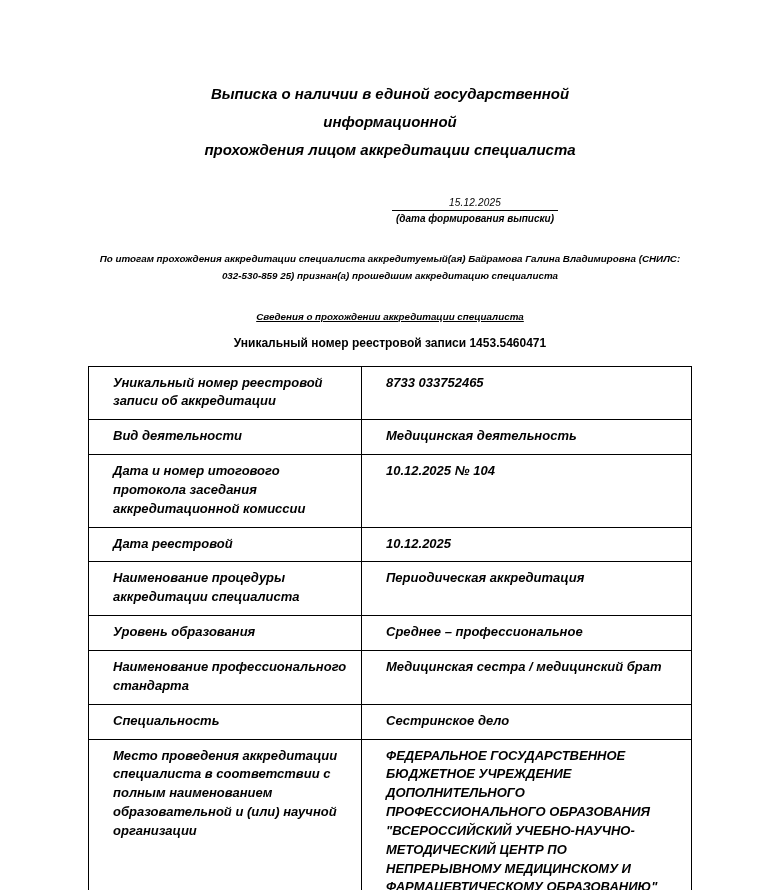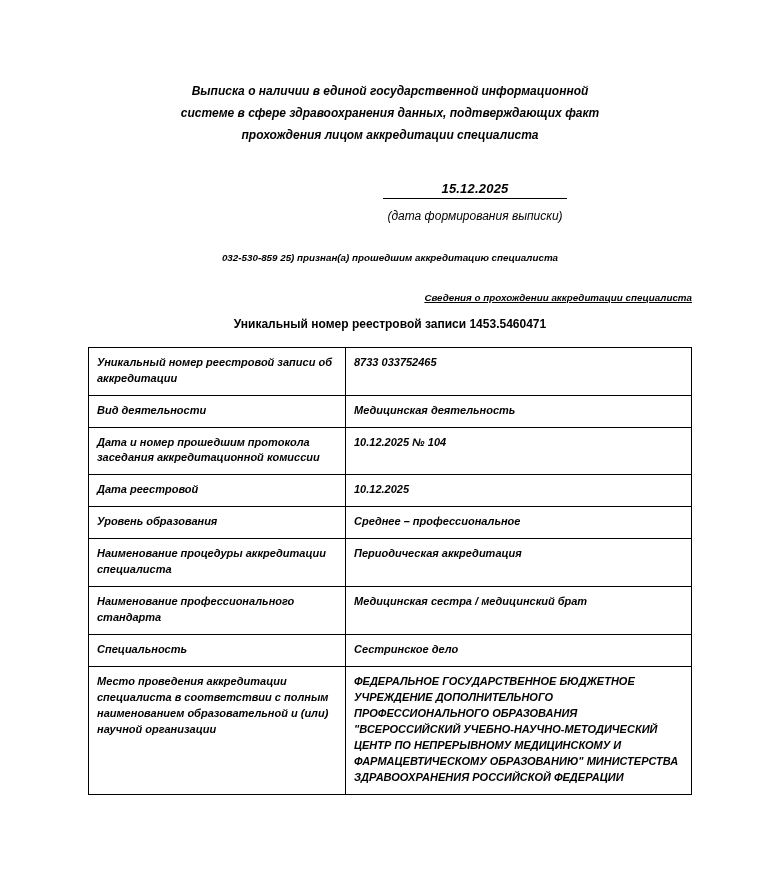--- a/index.html
+++ b/index.html
@@ -18,139 +18,139 @@
     position: relative;
     width: 780px;
     height: 890px;
     box-sizing: border-box;
     padding: 80px 88px 0 88px;
   }
   .doc-title {
     text-align: center;
     font-weight: bold;
     font-style: italic;
-    font-size: 12px;
+    font-size: 15px;
     line-height: 1.85;
     margin: 0 auto;
     width: 430px;
   }
   .date-block {
     margin-top: 34px;
     text-align: center;
     padding-left: 170px;
   }
   .date-value {
-    font-weight: bold;
+    font-weight: normal;
     font-style: italic;
-    font-size: 13px;
+    font-size: 10px;
     letter-spacing: 0.2px;
   }
   .date-caption {
-    font-weight: normal;
+    font-weight: bold;
     font-style: italic;
-    font-size: 12px;
+    font-size: 10px;
     border-top: 1px solid #000;
     display: inline-block;
-    padding: 10px 4px 0 4px;
+    padding: 2px 4px 0 4px;
     margin-top: 2px;
   }
   .summary {
     margin-top: 26px;
     text-align: center;
     font-weight: bold;
     font-style: italic;
     font-size: 9.8px;
     line-height: 1.75;
     padding: 0 2px;
   }
   .section-title {
     margin-top: 26px;
-    text-align: right;
+    text-align: center;
     font-weight: bold;
     font-style: italic;
     font-size: 9.8px;
     text-decoration: underline;
   }
   .record-number {
     margin-top: 14px;
     text-align: center;
     font-weight: bold;
     font-size: 12px;
   }
   table.info {
     margin-top: 16px;
     width: 100%;
     border-collapse: collapse;
     table-layout: fixed;
   }
   table.info td {
     border: 1px solid #000;
-    padding: 7px 8px 8px 8px;
+    padding: 7px 8px 8px 24px;
     vertical-align: top;
     font-weight: bold;
     font-style: italic;
-    font-size: 11px;
+    font-size: 13px;
     line-height: 1.45;
   }
   table.info td.label {
     width: 240px;
   }
   table.info td.value {
     width: auto;
   }
 </style>
 </head>
 <body>
 
 <div class="page">
 
   <div class="doc-title">
     <div>Выписка о наличии в единой государственной информационной</div>
-    <div>системе в сфере здравоохранения данных, подтверждающих факт</div>
     <div>прохождения лицом аккредитации специалиста</div>
   </div>
 
   <div class="date-block">
     <div class="date-value">15.12.2025</div>
     <div class="date-caption">(дата формирования выписки)</div>
   </div>
 
   <div class="summary">
+    <div>По итогам прохождения аккредитации специалиста аккредитуемый(ая) Байрамова Галина Владимировна (СНИЛС:</div>
     <div>032-530-859 25) признан(а) прошедшим аккредитацию специалиста</div>
   </div>
 
   <div class="section-title">Сведения о прохождении аккредитации специалиста</div>
 
   <div class="record-number">Уникальный номер реестровой записи 1453.5460471</div>
 
   <table class="info">
     <tbody>
       <tr>
         <td class="label">Уникальный номер реестровой записи об аккредитации</td>
         <td class="value">8733 033752465</td>
       </tr>
       <tr>
         <td class="label">Вид деятельности</td>
         <td class="value">Медицинская деятельность</td>
       </tr>
       <tr>
-        <td class="label">Дата и номер прошедшим протокола заседания аккредитационной комиссии</td>
+        <td class="label">Дата и номер итогового протокола заседания аккредитационной комиссии</td>
         <td class="value">10.12.2025 № 104</td>
       </tr>
       <tr>
         <td class="label">Дата реестровой</td>
         <td class="value">10.12.2025</td>
       </tr>
       <tr>
+        <td class="label">Наименование процедуры аккредитации специалиста</td>
+        <td class="value">Периодическая аккредитация</td>
+      </tr>
+      <tr>
         <td class="label">Уровень образования</td>
         <td class="value">Среднее – профессиональное</td>
-      </tr>
-      <tr>
-        <td class="label">Наименование процедуры аккредитации специалиста</td>
-        <td class="value">Периодическая аккредитация</td>
       </tr>
       <tr>
         <td class="label">Наименование профессионального стандарта</td>
         <td class="value">Медицинская сестра / медицинский брат</td>
       </tr>
       <tr>
         <td class="label">Специальность</td>
         <td class="value">Сестринское дело</td>
       </tr>
       <tr>

